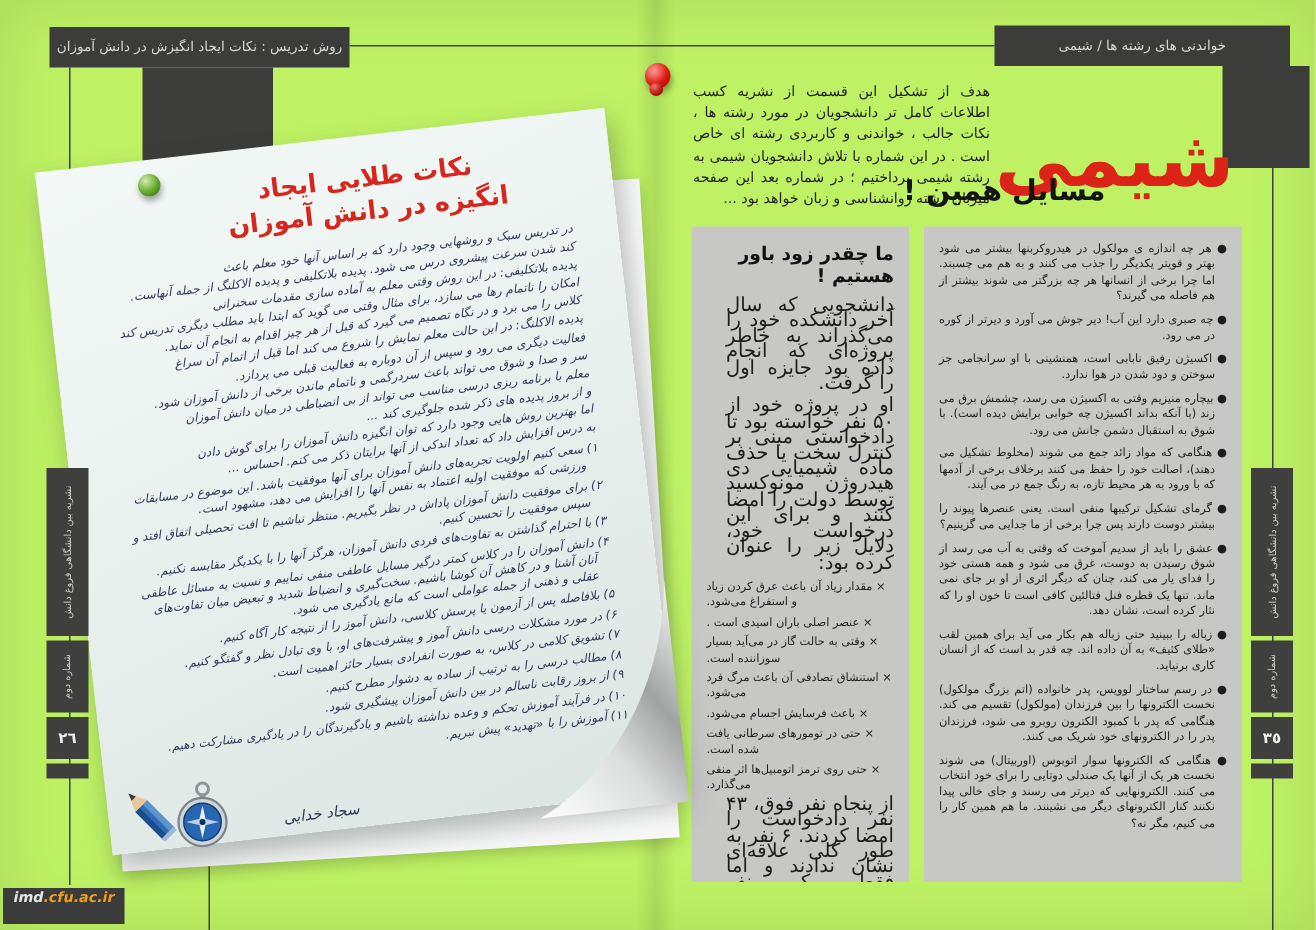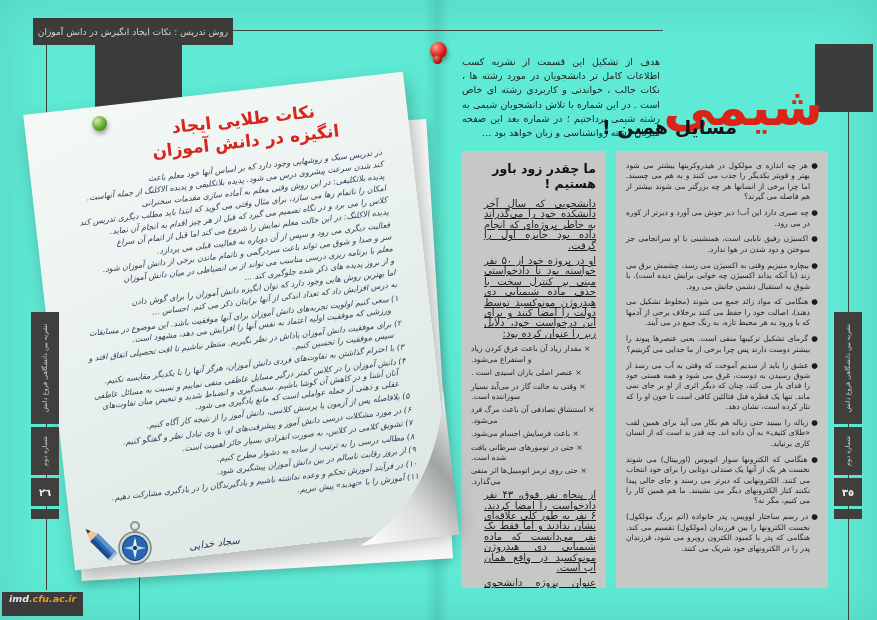--- a/index.html
+++ b/index.html
@@ -1,17 +1,17 @@
 <!DOCTYPE html>
 <html lang="fa"><head>
 <meta charset="utf-8">
 <style>
   html,body{margin:0;padding:0;background:#e8e8e6;}
   *{box-sizing:border-box;font-family:"DejaVu Sans",sans-serif;}
-  .stage{position:relative;width:877px;height:620px;margin:0 auto;background:#5eead4;overflow:hidden;
+  .stage{position:relative;width:877px;height:620px;margin:0 auto;background:#bef264;overflow:hidden;
          box-shadow:inset 0 0 50px rgba(0,0,0,.10);}
   .fold{position:absolute;left:424px;top:0;width:26px;height:620px;
         background:linear-gradient(90deg,rgba(0,0,0,0),rgba(0,0,0,.09) 50%,rgba(0,0,0,0));}
   
   .rule-h{position:absolute;left:233px;top:30px;width:430px;height:1px;background:#454543;}
   .rule-v{position:absolute;width:1px;background:#3f3f3d;}
   .rv-la{left:46px;top:45px;height:545px;}
   .rv-lb{left:139px;top:112px;height:508px;}
   .rv-r{left:848px;top:111px;height:509px;}
   
@@ -57,21 +57,21 @@
   .chem-title{position:absolute;right:54px;top:44px;width:150px;color:#dc2318;font-weight:bold;
     font-size:52px;line-height:70px;text-align:right;direction:rtl;z-index:2;margin-top:28px;}
   .chem-sub{position:absolute;right:140px;top:116px;font-size:19px;font-weight:bold;color:#141414;direction:rtl;z-index:2;}
   .intro{position:absolute;left:462px;top:55px;width:198px;font-size:9.5px;line-height:14.2px;
     color:#1e1e1e;direction:rtl;text-align:justify;font-weight:500;}
   .graybox{position:absolute;top:151px;height:437px;background:#c7c7c5;padding:10px 10px 8px 10px;
     direction:rtl;color:#1c1c1c;overflow:hidden;}
   .box-mid{left:461px;width:145px;}
   .box-right{left:616px;width:212px;}
   .graybox h3{margin:0 0 8px 0;font-size:12.5px;text-align:right;color:#111;}
-  .gb-p{margin:0 0 5px 13px;font-size:10px;line-height:10.4px;text-align:justify;text-decoration:underline;}
+  .gb-p{margin:0 0 5px 13px;font-size:13px;line-height:10.4px;text-align:justify;}
   .claim{margin:0 0 3px 0;font-size:7.6px;line-height:10.4px;text-align:left;padding-right:8px;text-indent:-8px;}
   .fun{margin:0 0 5.5px 0;font-size:7.6px;line-height:10.4px;text-align:justify;padding-right:8px;text-indent:-8px;}
   .gb-sig{margin-top:12px;font-size:9px;font-weight:bold;text-align:right;direction:rtl;}
   
   .watermark{position:absolute;left:2px;top:592px;height:18px;background:#3b3b3b;z-index:8;
     display:flex;align-items:flex-end;padding:12px 7px;font-style:italic;font-weight:bold;font-size:9.5px;}
   .wm-a{color:#e6e6e6;} .wm-b{color:#ef9d18;}
 </style>
 </head>
 <body>
@@ -83,20 +83,23 @@
   <div class="rule-h"></div>
   <div class="rule-v rv-la"></div>
   <div class="rule-v rv-lb"></div>
   <div class="rule-v rv-r"></div>
 
   <div class="bar bar-left">
     <span>روش تدریس : نکات ایجاد انگیزش در دانش آموزان</span>
   </div>
   <div class="block block-left"></div>
 
+  <div class="bar bar-right">
+    <span>خواندنی های رشته ها / شیمی</span>
+  </div>
   <div class="block block-right"></div>
 
   <div class="tab tabL tab-journal">
     <span class="vtext">نشریه بین دانشگاهی فروغ دانش</span>
   </div>
   <div class="tab tabL tab-issue">
     <span class="vtext">شماره دوم</span>
   </div>
   <div class="tab tabL tab-num">
     <span>٢٦</span>
@@ -210,22 +213,22 @@
 
   <div class="graybox box-right">
     <p class="fun">● هر چه اندازه ی مولکول در هیدروکربنها بیشتر می شود بهتر و قویتر یکدیگر را جذب می کنند و به هم می چسبند. اما چرا برخی از انسانها هر چه بزرگتر می شوند بیشتر از هم فاصله می گیرند؟</p>
       <p class="fun">● چه صبری دارد این آب! دیر جوش می آورد و دیرتر از کوره در می رود.</p>
       <p class="fun">● اکسیژن رفیق نابابی است، همنشینی با او سرانجامی جز سوختن و دود شدن در هوا ندارد.</p>
       <p class="fun">● بیچاره منیزیم وقتی به اکسیژن می رسد، چشمش برق می زند (با آنکه بداند اکسیژن چه خوابی برایش دیده است). با شوق به استقبال دشمن جانش می رود.</p>
       <p class="fun">● هنگامی که مواد زائد جمع می شوند (مخلوط تشکیل می دهند)، اصالت خود را حفظ می کنند برخلاف برخی از آدمها که با ورود به هر محیط تازه، به رنگ جمع در می آیند.</p>
       <p class="fun">● گرمای تشکیل ترکیبها منفی است. یعنی عنصرها پیوند را بیشتر دوست دارند پس چرا برخی از ما جدایی می گزینیم؟</p>
       <p class="fun">● عشق را باید از سدیم آموخت که وقتی به آب می رسد از شوق رسیدن به دوست، غرق می شود و همه هستی خود را فدای یار می کند، چنان که دیگر اثری از او بر جای نمی ماند. تنها یک قطره فنل فتالئین کافی است تا خون او را که نثار کرده است، نشان دهد.</p>
       <p class="fun">● زباله را ببینید حتی زباله هم بکار می آید برای همین لقب «طلای کثیف» به آن داده اند. چه قدر بد است که از انسان کاری برنیاید.</p>
+      <p class="fun">● در رسم ساختار لوویس، پدر خانواده (اتم بزرگ مولکول) نخست الکترونها را بین فرزندان (مولکول) تقسیم می کند. هنگامی که پدر با کمبود الکترون روبرو می شود، فرزندان پدر را در الکترونهای خود شریک می کنند.</p>
       <p class="fun">● هنگامی که الکترونها سوار اتوبوس (اوربیتال) می شوند نخست هر یک از آنها یک صندلی دوتایی را برای خود انتخاب می کنند. الکترونهایی که دیرتر می رسند و جای خالی پیدا نکنند کنار الکترونهای دیگر می نشینند. ما هم همین کار را می کنیم، مگر نه؟</p>
-      <p class="fun">● در رسم ساختار لوویس، پدر خانواده (اتم بزرگ مولکول) نخست الکترونها را بین فرزندان (مولکول) تقسیم می کند. هنگامی که پدر با کمبود الکترون روبرو می شود، فرزندان پدر را در الکترونهای خود شریک می کنند.</p>
   </div>
 
   <div class="watermark">
     <span class="wm-a">imd</span>
       <span class="wm-b">.cfu.ac.ir</span>
   </div>
 
 </div>
 
 </body></html>

